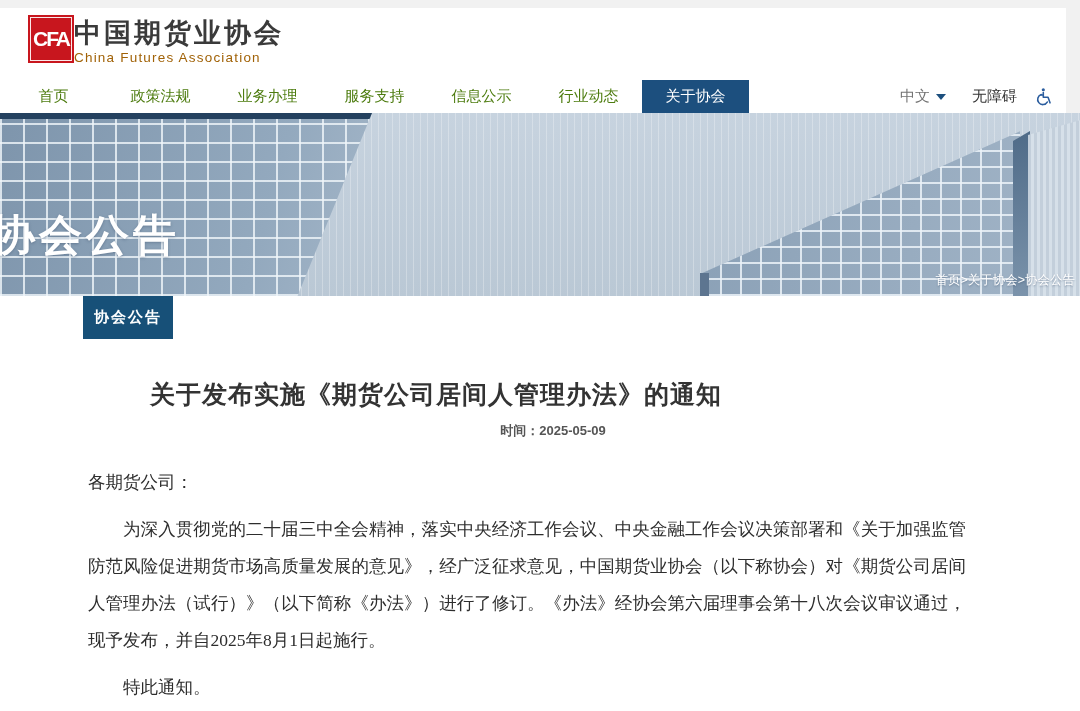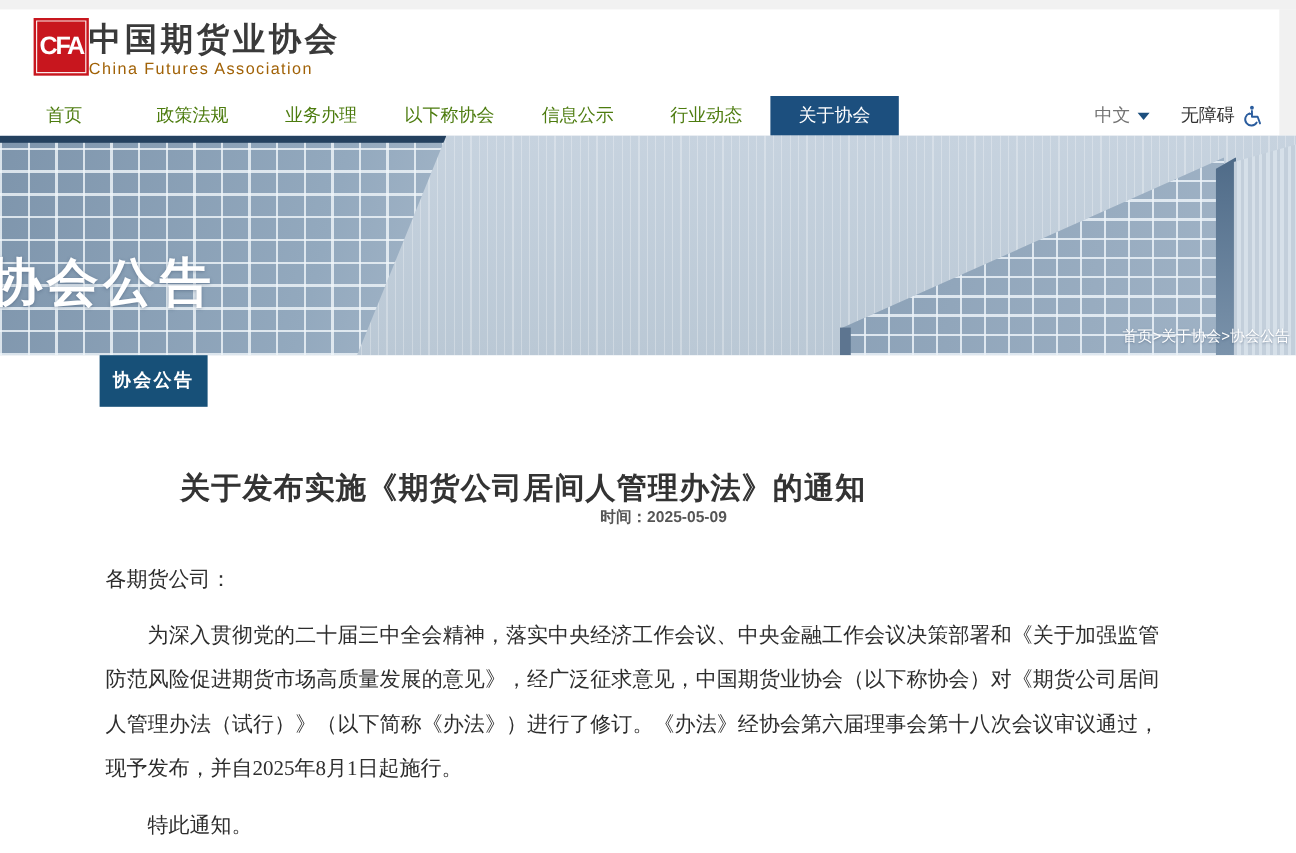--- a/index.html
+++ b/index.html
@@ -32,21 +32,21 @@
   
   .nav { position:absolute; left:0; top:80px; width:1066px; height:33px; background:#fff;
          display:flex; align-items:stretch; }
   .nav-item { width:107px; display:flex; align-items:center; justify-content:center;
               font-size:15px; color:#4d7c0f; cursor:pointer; }
   .nav-item.active { background:#1c4f7e; color:#fff; }
   .nav-right { position:absolute; right:14px; top:0; height:33px; display:flex; align-items:center; gap:26px; }
   .lang { font-size:15px; color:#737373; cursor:pointer; display:flex; align-items:center; gap:6px; }
   .caret { width:0; height:0; border-left:5px solid transparent; border-right:5px solid transparent;
            border-top:6px solid #1c4f7e; display:inline-block; }
-  .access { font-size:15px; color:#333; cursor:pointer; display:flex; gap:4px; }
+  .access { font-size:15px; color:#333; cursor:pointer; display:flex; gap:16px; }
 
   
   .banner { position:absolute; left:0; top:113px; width:1080px; height:183px; overflow:hidden;
             background:
               repeating-linear-gradient(90deg, rgba(255,255,255,.28) 0 1px, rgba(255,255,255,0) 1px 7px),
               linear-gradient(180deg,#c7d3df 0%, #bac8d5 100%); }
   .bld-left { position:absolute; left:0; top:0; width:372px; height:100%;
               background:
                 repeating-linear-gradient(90deg, rgba(240,246,250,.8) 0 2px, rgba(0,0,0,0) 2px 23px),
                 repeating-linear-gradient(0deg, rgba(240,246,250,.8) 0 2px, rgba(0,0,0,0) 2px 19px),
@@ -71,21 +71,21 @@
   .breadcrumb { position:absolute; right:5px; bottom:7px; color:#fff; font-size:12.5px;
                 text-shadow:0 1px 2px rgba(40,60,90,.4); cursor:pointer; }
 
   
   .section-tab { position:absolute; left:83px; top:296px; width:90px; height:43px;
                  background:#175078; color:#fff; font-size:15px; font-weight:bold; letter-spacing:2px;
                  display:flex; align-items:center; justify-content:center; cursor:pointer; }
 
   
   .article-title { position:absolute; left:0; top:378px; width:872px; text-align:center;
-                   font-size:25px; font-weight:bold; color:#333; letter-spacing:1px;margin-top:12px; }
+                   font-size:25px; font-weight:bold; color:#333; letter-spacing:1px; }
   .article-meta { position:absolute; left:13px; top:422px; width:1080px; text-align:center;
                   font-size:13px; color:#555; font-weight:bold; }
   .article-body { position:absolute; left:88px; top:464px; width:878px;
                   font-family:"Liberation Serif","DejaVu Serif",serif;
                   font-size:17.5px; color:#2d2d2d; line-height:37px; text-align:justify; }
   .article-body p.indent { text-indent:2em; }
   .article-body p.salutation { margin-bottom:10px; }
   .article-body p.para { margin-bottom:10px; }
 </style>
 </head>
@@ -99,21 +99,21 @@
   <div class="site-titles">
     <div class="site-title-zh">中国期货业协会</div>
     <div class="site-title-en">China Futures Association</div>
   </div>
 </div>
 
 <div class="nav">
   <div class="nav-item">首页</div>
   <div class="nav-item">政策法规</div>
   <div class="nav-item">业务办理</div>
-  <div class="nav-item">以下称协会</div>
+  <div class="nav-item">服务支持</div>
   <div class="nav-item">信息公示</div>
   <div class="nav-item">行业动态</div>
   <div class="nav-item active">关于协会</div>
   <div class="nav-right">
     <div class="lang">
       <span>中文</span>
       <span class="caret"></span>
     </div>
     <div class="access">
       <span>无障碍</span>

